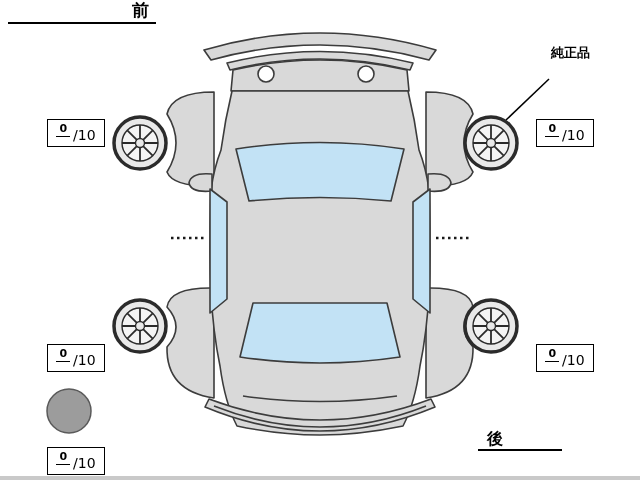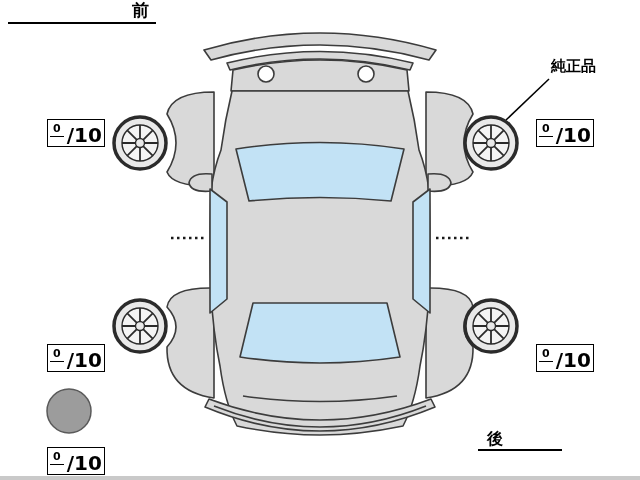--- a/index.html
+++ b/index.html
@@ -7,35 +7,35 @@
     position:relative;width:640px;height:480px;background:#ffffff;overflow:hidden;
     font-family:"DejaVu Sans","Liberation Sans",sans-serif;color:#000;
   }
   #car-svg{position:absolute;left:0;top:0;}
 
   .label{position:absolute;font-weight:bold;}
   #label-front{
     left:8px;top:1px;width:141px;height:21px;border-bottom:2px solid #000;
     text-align:right;padding-right:7px;font-size:17px;line-height:19px;
   }
-  #label-genuine{left:551px;top:57px;font-size:15px;line-height:18px;}
+  #label-genuine{left:551px;top:44px;font-size:13px;line-height:18px;}
   #label-rear{
     left:478px;top:429px;width:75px;height:20px;border-bottom:2px solid #000;
     padding-left:9px;font-size:16px;line-height:19px;
   }
 
   .score-box{
     position:absolute;width:56px;height:26px;border:1.5px solid #000;background:#fff;
     display:flex;justify-content:center;
   }
   .s-num{
     font-size:11px;font-weight:bold;line-height:12px;height:12px;
     margin-top:3px;padding:0 3px 1px;border-bottom:1.5px solid #000;
   }
-  .s-den{font-size:20px;font-weight:bold;line-height:14px;margin-left:3px;margin-top:8px;}
+  .s-den{font-size:14px;font-weight:normal;line-height:14px;margin-left:3px;margin-top:8px;}
 
   #box-front-left {left:47px; top:119px;}
   #box-front-right{left:536px;top:119px;}
   #box-rear-left  {left:47px; top:344px;}
   #box-rear-right {left:536px;top:344px;}
   #box-spare      {left:47px; top:447px;}
 
   #bottom-edge{position:absolute;left:0;top:476px;width:640px;height:4px;background:#c9c9c9;}
 </style>
 </head>

